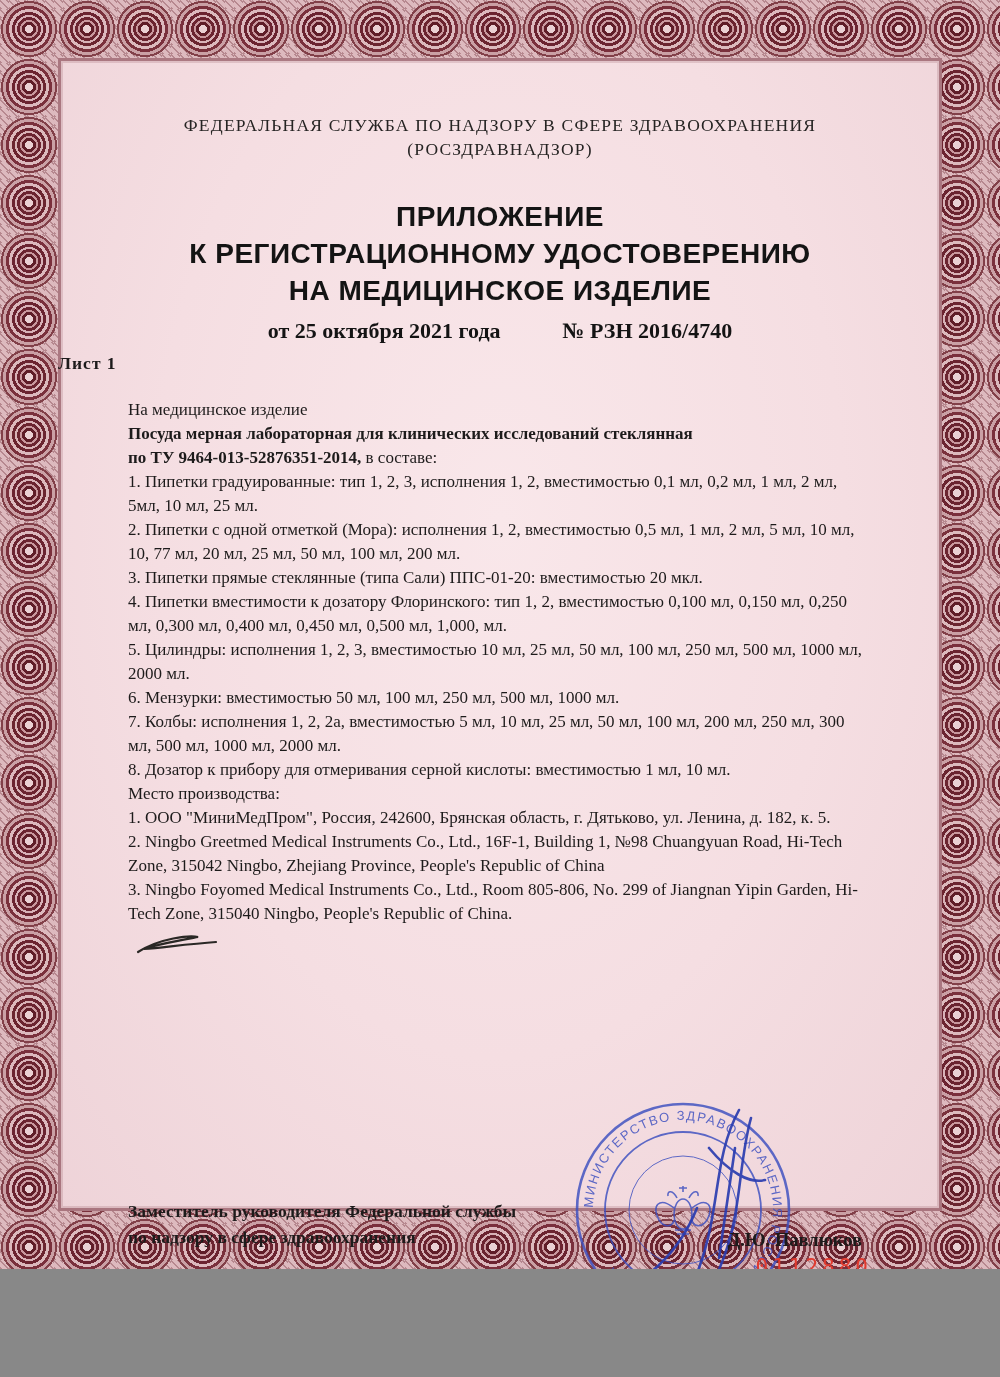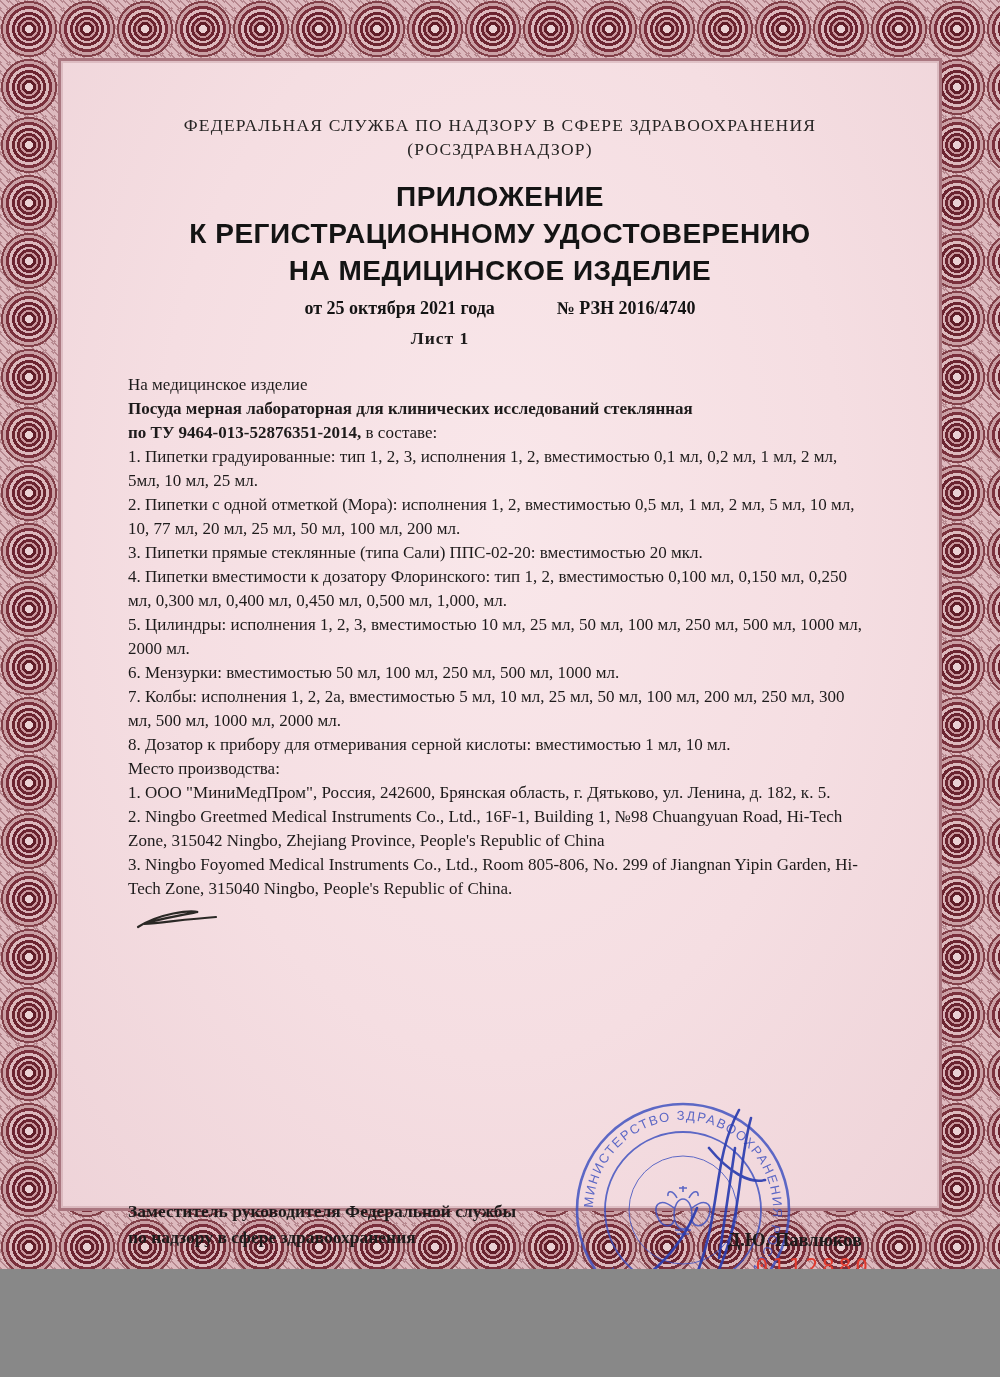--- a/index.html
+++ b/index.html
@@ -29,30 +29,30 @@
   }
   .sheet{
     position:absolute; inset:58px;
     background:radial-gradient(ellipse at 50% 40%, #f9e7ea 0%, #f5dee2 55%, #eed3d8 100%);
     box-shadow:inset 0 0 0 3px rgba(109,36,48,.45), inset 0 0 0 5px rgba(109,36,48,.15);
     padding-top:56px;
     box-sizing:border-box;
   }
   .agency{ text-align:center; font-size:17.5px; letter-spacing:1.2px; line-height:1.35; color:#262423;}
   .title{
-    margin-top:18px; text-align:center;
+    margin-top:38px; text-align:center;
     font-family:"Liberation Sans", sans-serif;
     font-weight:bold; font-size:28px; line-height:1.32; letter-spacing:.5px; color:#141414;
   }
   .date-row{
-    margin-top:8px; text-align:center; font-weight:bold; font-size:18px; color:#141414;
+    margin-top:8px; text-align:center; font-weight:bold; font-size:22px; color:#141414;
   }
   .date-row .num{ margin-left:62px; }
   .sheet-no{
-    margin-top:9px; text-align:center; padding-right:120px;
+    margin-top:9px; text-align:left; padding-right:120px;
     font-weight:bold; font-size:17.5px; letter-spacing:1px;
   }
   .body{
     margin-top:24px; padding:0 74px 0 70px;
     font-size:17px; line-height:24px; text-align:left;
   }
   .body p{ margin:0; }
   .b{ font-weight:bold; }
   .squiggle{ margin-left:4px; margin-top:4px; display:block; }
   .sig-row{
@@ -99,21 +99,21 @@
     </div>
 
     <div class="sheet-no" data-interactable="false">Лист  1</div>
 
     <div class="body" data-interactable="false">
       <p data-interactable="false">На медицинское изделие</p>
       <p data-interactable="false"><span class="b" data-interactable="false">Посуда мерная лабораторная для клинических исследований стеклянная</span><br>
         <span class="b" data-interactable="false">по ТУ 9464-013-52876351-2014,</span><span data-interactable="false"> в составе:</span></p>
       <p data-interactable="false">1. Пипетки градуированные: тип 1, 2, 3, исполнения 1, 2, вместимостью 0,1 мл, 0,2 мл, 1 мл, 2 мл, 5мл, 10 мл, 25 мл.</p>
       <p data-interactable="false">2. Пипетки с одной отметкой (Мора): исполнения 1, 2, вместимостью 0,5 мл, 1 мл, 2 мл, 5 мл, 10 мл, 10, 77 мл, 20 мл, 25 мл, 50 мл, 100 мл, 200 мл.</p>
-      <p data-interactable="false">3. Пипетки прямые стеклянные (типа Сали) ППС-02-20: вместимостью 20 мкл.</p>
+      <p data-interactable="false">3. Пипетки прямые стеклянные (типа Сали) ППС-01-20: вместимостью 20 мкл.</p>
       <p data-interactable="false">4. Пипетки вместимости к дозатору Флоринского: тип 1, 2, вместимостью 0,100 мл, 0,150 мл, 0,250 мл, 0,300 мл, 0,400 мл, 0,450 мл, 0,500 мл, 1,000, мл.</p>
       <p data-interactable="false">5. Цилиндры: исполнения 1, 2, 3, вместимостью 10 мл, 25 мл, 50 мл, 100 мл, 250 мл, 500 мл, 1000 мл, 2000 мл.</p>
       <p data-interactable="false">6. Мензурки: вместимостью 50 мл, 100 мл, 250 мл, 500 мл, 1000 мл.</p>
       <p data-interactable="false">7. Колбы: исполнения 1, 2, 2а, вместимостью 5 мл, 10 мл, 25 мл, 50 мл, 100 мл, 200 мл, 250 мл, 300 мл, 500 мл, 1000 мл, 2000 мл.</p>
       <p data-interactable="false">8. Дозатор к прибору для отмеривания серной кислоты: вместимостью 1 мл, 10 мл.</p>
       <p data-interactable="false">Место производства:</p>
       <p data-interactable="false">1. ООО "МиниМедПром", Россия, 242600, Брянская область, г. Дятьково, ул. Ленина, д. 182, к. 5.</p>
       <p data-interactable="false">2. Ningbo Greetmed Medical Instruments Co., Ltd., 16F-1, Building 1, №98 Chuangyuan Road, Hi-Tech Zone, 315042 Ningbo, Zhejiang Province, People's Republic of China</p>
       <p data-interactable="false">3. Ningbo Foyomed Medical Instruments Co., Ltd., Room 805-806, No. 299 of Jiangnan Yipin Garden, Hi-Tech Zone, 315040 Ningbo, People's Republic of China.</p>
 

